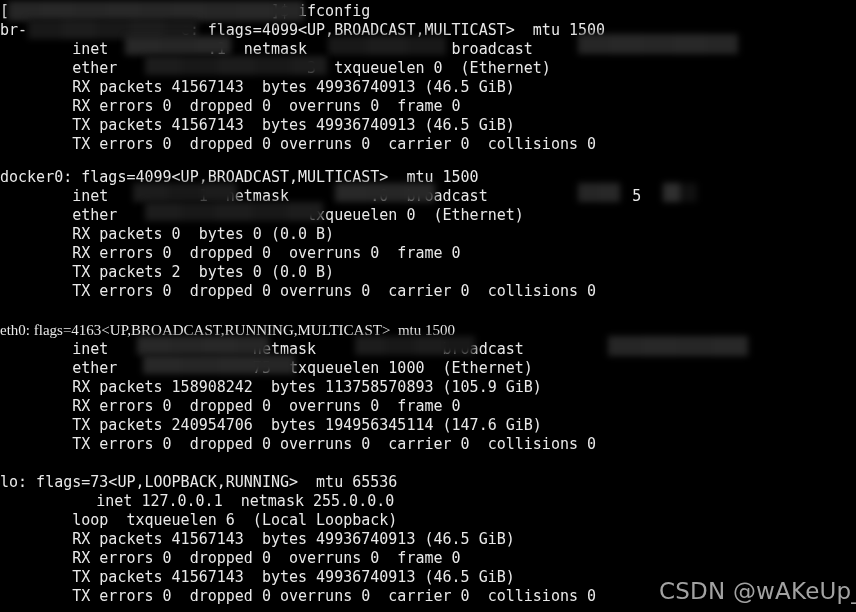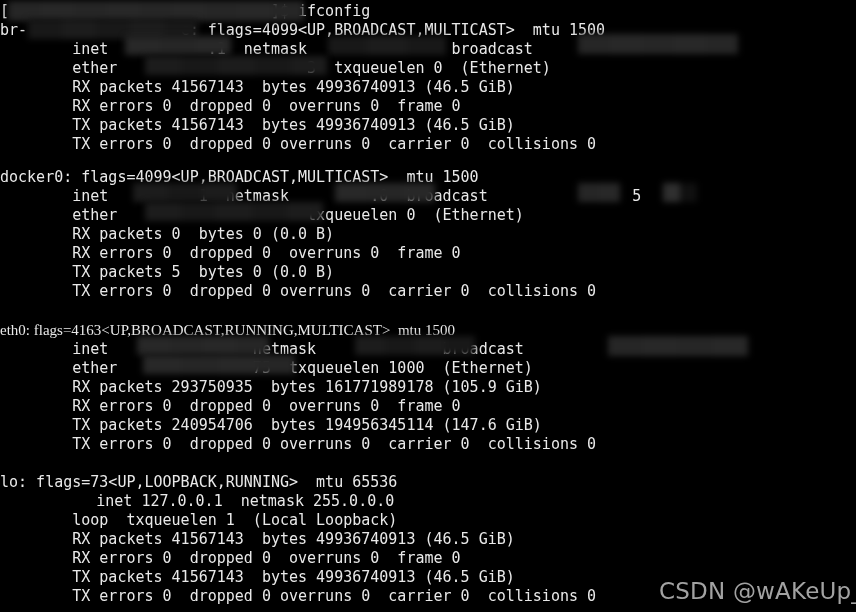--- a/index.html
+++ b/index.html
@@ -80,32 +80,32 @@
       <div class="term-line" style="top: 59px;">        ether                     3  txqueuelen 0  (Ethernet)</div>
       <div class="term-line" style="top: 78px;">        RX packets 41567143  bytes 49936740913 (46.5 GiB)</div>
       <div class="term-line" style="top: 97px;">        RX errors 0  dropped 0  overruns 0  frame 0</div>
       <div class="term-line" style="top: 116px;">        TX packets 41567143  bytes 49936740913 (46.5 GiB)</div>
       <div class="term-line" style="top: 135px;">        TX errors 0  dropped 0 overruns 0  carrier 0  collisions 0</div>
       <div class="term-line" style="top: 168px;">docker0: flags=4099&lt;UP,BROADCAST,MULTICAST&gt;  mtu 1500</div>
       <div class="term-line" style="top: 187px;">        inet          1  netmask         .0  broadcast                5</div>
       <div class="term-line" style="top: 206px;">        ether                     txqueuelen 0  (Ethernet)</div>
       <div class="term-line" style="top: 225px;">        RX packets 0  bytes 0 (0.0 B)</div>
       <div class="term-line" style="top: 244px;">        RX errors 0  dropped 0  overruns 0  frame 0</div>
-      <div class="term-line" style="top: 263px;">        TX packets 5  bytes 0 (0.0 B)</div>
+      <div class="term-line" style="top: 263px;">        TX packets 2  bytes 0 (0.0 B)</div>
       <div class="term-line" style="top: 282px;">        TX errors 0  dropped 0 overruns 0  carrier 0  collisions 0</div>
       <div class="term-line" style="top: 321px; font-family: Liberation Serif, serif;">eth0: flags=4163&lt;UP,BROADCAST,RUNNING,MULTICAST&gt;  mtu 1500</div>
       <div class="term-line" style="top: 340px;">        inet                netmask              broadcast              </div>
       <div class="term-line" style="top: 359px;">        ether               75  txqueuelen 1000  (Ethernet)</div>
-      <div class="term-line" style="top: 378px;">        RX packets 293750935  bytes 161771989178 (105.9 GiB)</div>
+      <div class="term-line" style="top: 378px;">        RX packets 158908242  bytes 113758570893 (105.9 GiB)</div>
       <div class="term-line" style="top: 397px;">        RX errors 0  dropped 0  overruns 0  frame 0</div>
       <div class="term-line" style="top: 416px;">        TX packets 240954706  bytes 194956345114 (147.6 GiB)</div>
       <div class="term-line" style="top: 435px;">        TX errors 0  dropped 0 overruns 0  carrier 0  collisions 0</div>
       <div class="term-line" style="top: 473px;">lo: flags=73&lt;UP,LOOPBACK,RUNNING&gt;  mtu 65536</div>
       <div class="term-line" style="top: 492px; padding-left: 24px;">        inet 127.0.0.1  netmask 255.0.0.0</div>
-      <div class="term-line" style="top: 511px;">        loop  txqueuelen 1  (Local Loopback)</div>
+      <div class="term-line" style="top: 511px;">        loop  txqueuelen 6  (Local Loopback)</div>
       <div class="term-line" style="top: 530px;">        RX packets 41567143  bytes 49936740913 (46.5 GiB)</div>
       <div class="term-line" style="top: 549px;">        RX errors 0  dropped 0  overruns 0  frame 0</div>
       <div class="term-line" style="top: 568px;">        TX packets 41567143  bytes 49936740913 (46.5 GiB)</div>
       <div class="term-line" style="top: 587px;">        TX errors 0  dropped 0 overruns 0  carrier 0  collisions 0</div>
     </div>
   <div id="redactions-container">
       <div class="redact r-mid" style="left: 8px; top: 1px; width: 296px; height: 20px;">
         <span style="left: 0px; width: 32.8889px; background: rgb(38, 38, 38);"></span>
         <span style="left: 32.8889px; width: 32.8889px; background: rgb(40, 40, 40);"></span>
         <span style="left: 65.7778px; width: 32.8889px; background: rgb(38, 38, 38);"></span>

